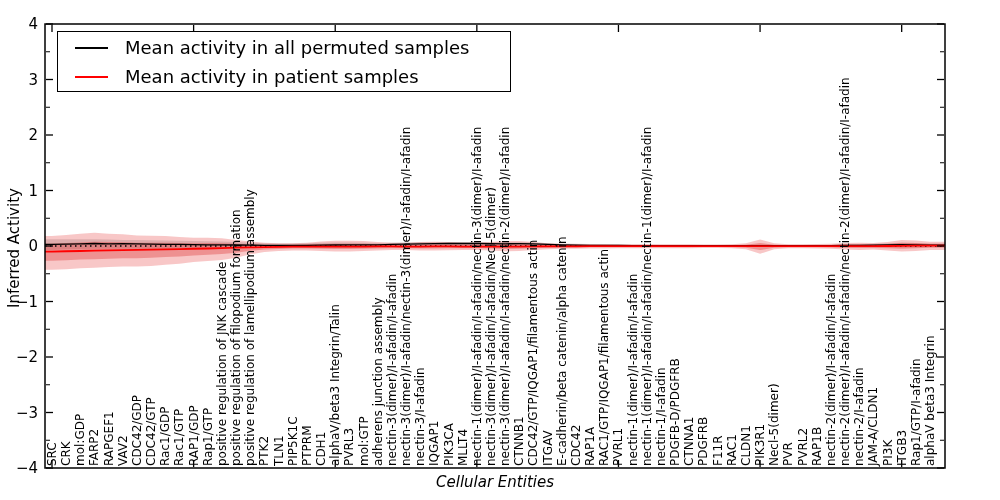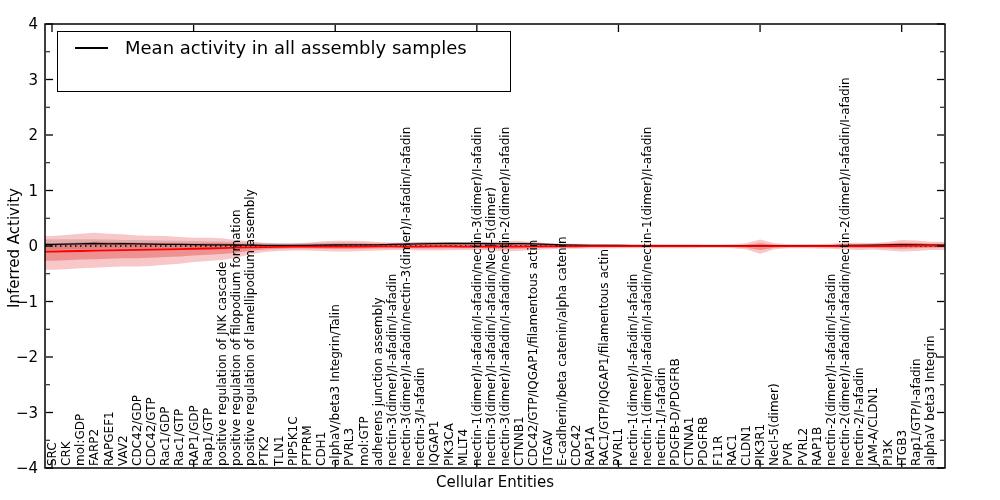--- a/index.html
+++ b/index.html
@@ -10,21 +10,21 @@
   #plot-svg{position:absolute; left:0; top:0;}
   #title{
     position:absolute; left:45px; top:2px; width:900px; text-align:center;
     font-size:17px; color:#000; white-space:nowrap;
   }
   #ylabel{
     position:absolute; left:14px; top:248px; font-size:15px; white-space:nowrap;
     transform:translate(-50%,-50%) rotate(-90deg);
   }
   #xlabel{
-    position:absolute; left:45px; top:473px; width:900px; text-align:center; font-size:15px;
+    position:absolute; left:45px; top:473px; width:900px; text-align:center; font-size:15px;font-style:italic;
   }
   #ylabels .ytick{
     position:absolute; left:0; width:38px; text-align:right; font-size:15px; line-height:20px;
   }
   #xlabels{
     position:absolute; left:0; top:20px; width:1000px; height:450px; overflow:hidden; pointer-events:none;
   }
   #xlabels .xtick{
     position:absolute; font-size:12px; line-height:13px; white-space:nowrap;
     transform:rotate(-90deg); transform-origin:0 0;
@@ -179,16 +179,20 @@
       <div class="xtick" style="left: 853.194px; top: 446px;">nectin-2/I-afadin</div>
       <div class="xtick" style="left: 867.355px; top: 446px;">JAM-A/CLDN1</div>
       <div class="xtick" style="left: 881.516px; top: 446px;">PI3K</div>
       <div class="xtick" style="left: 895.677px; top: 446px;">ITGB3</div>
       <div class="xtick" style="left: 909.839px; top: 446px;">Rap1/GTP/I-afadin</div>
       <div class="xtick" style="left: 924px; top: 446px;">alphaV beta3 Integrin</div>
     </div>
   <div id="legend">
     <div class="lrow">
       <span class="lline" id="lline0" style="background: rgb(0, 0, 0);"></span>
-      <span class="ltext">Mean activity in all assembly samples</span>
+      <span class="ltext">Mean activity in all permuted samples</span>
+    </div>
+    <div class="lrow">
+      <span class="lline" id="lline1" style="background: rgb(255, 0, 0);"></span>
+      <span class="ltext">Mean activity in patient samples</span>
     </div>
   </div>
 </div>
 
 </body></html>

